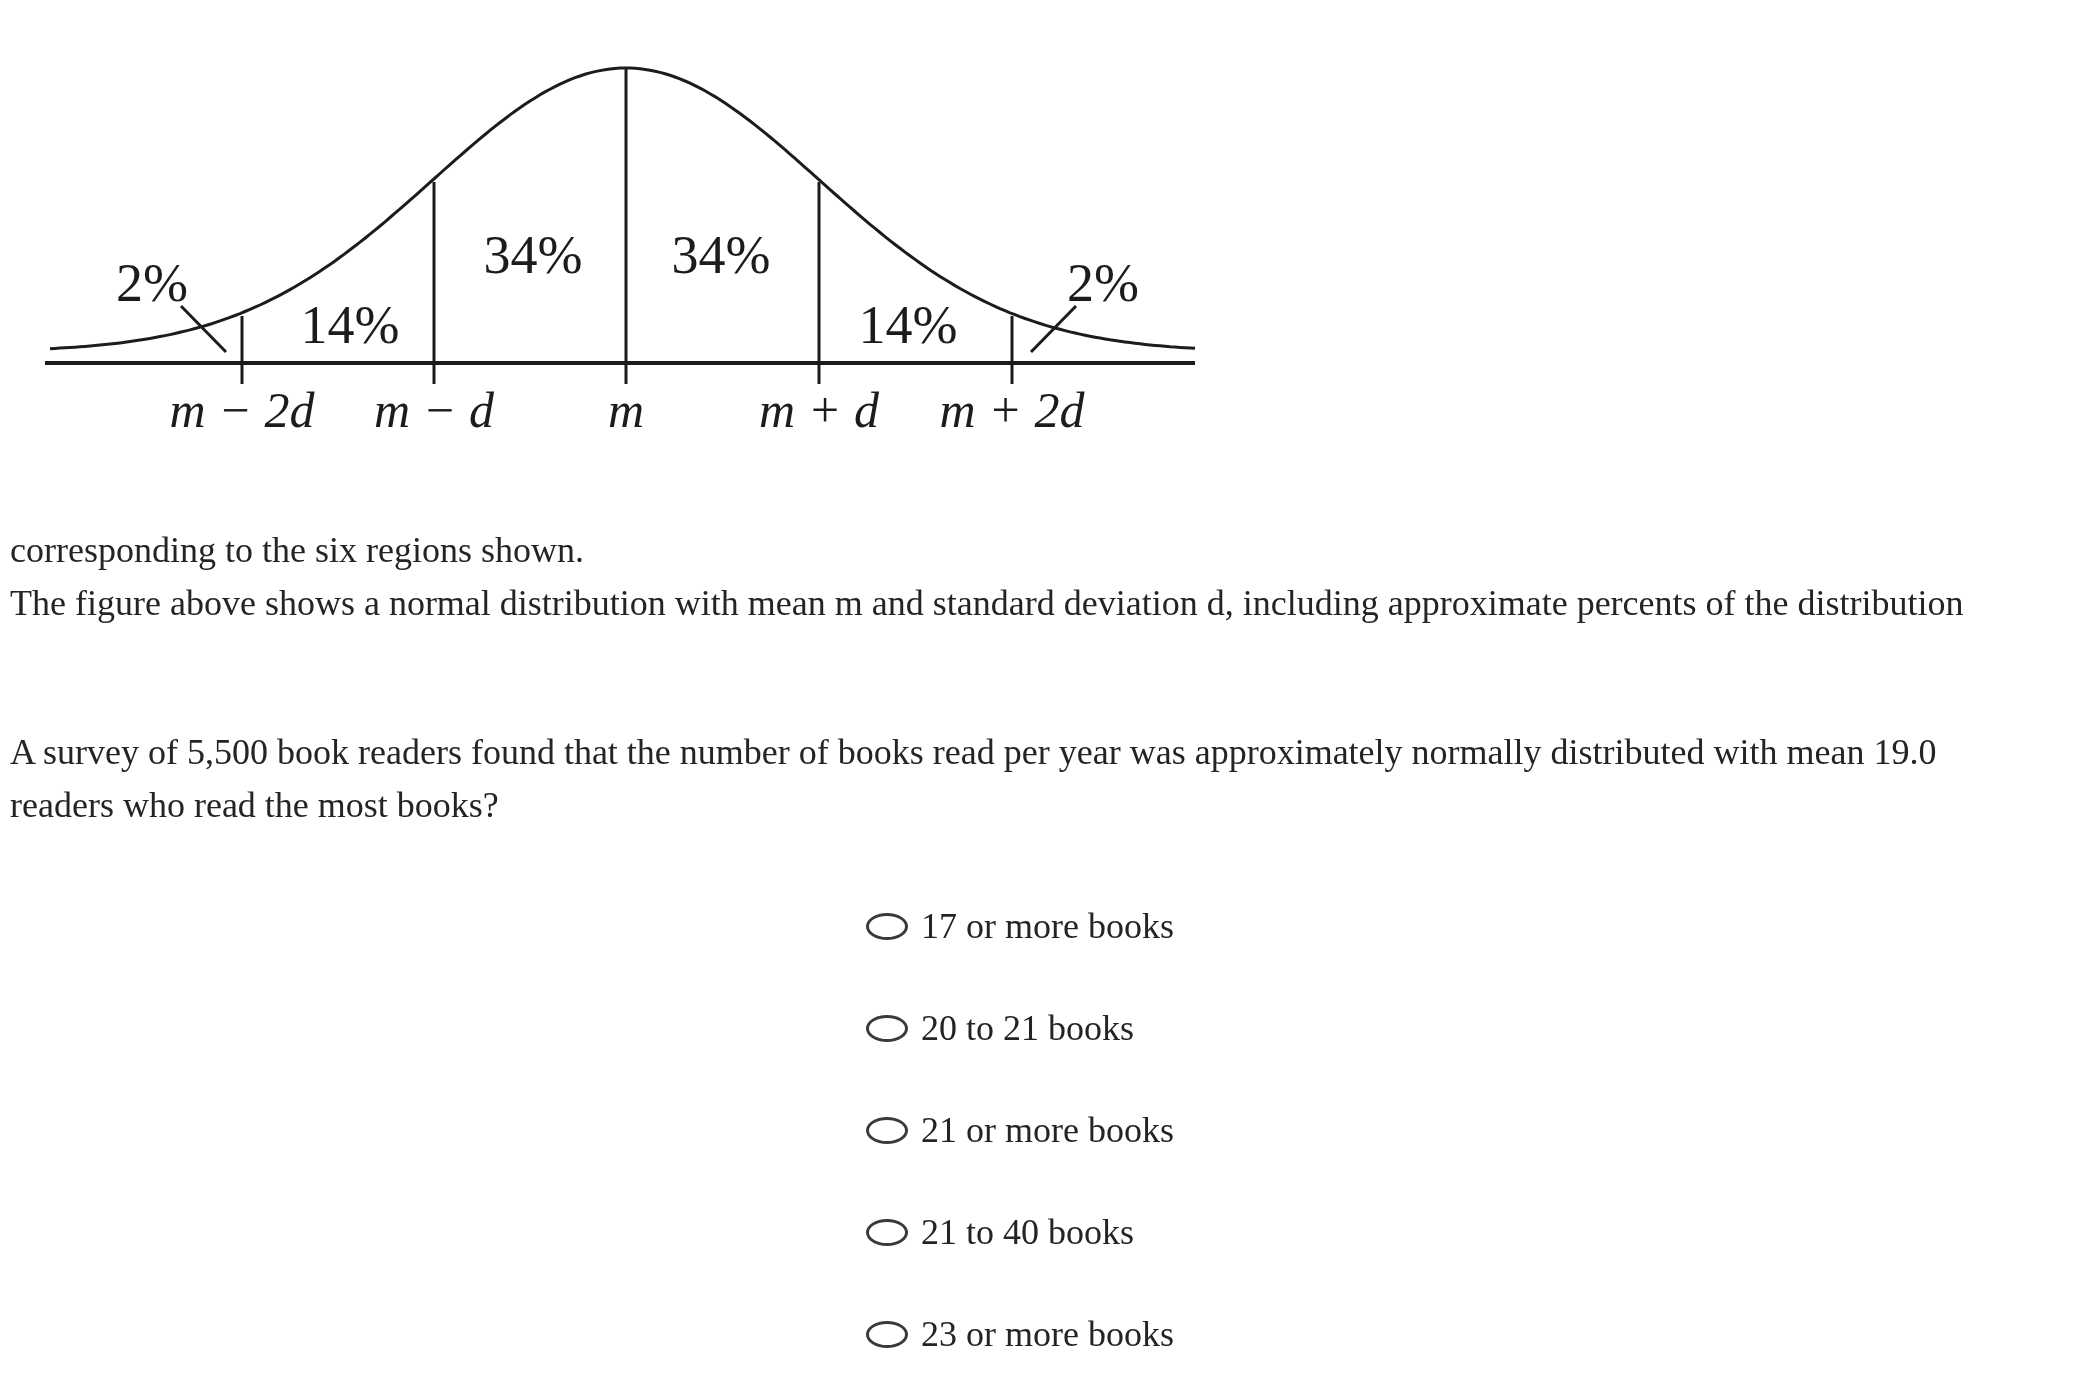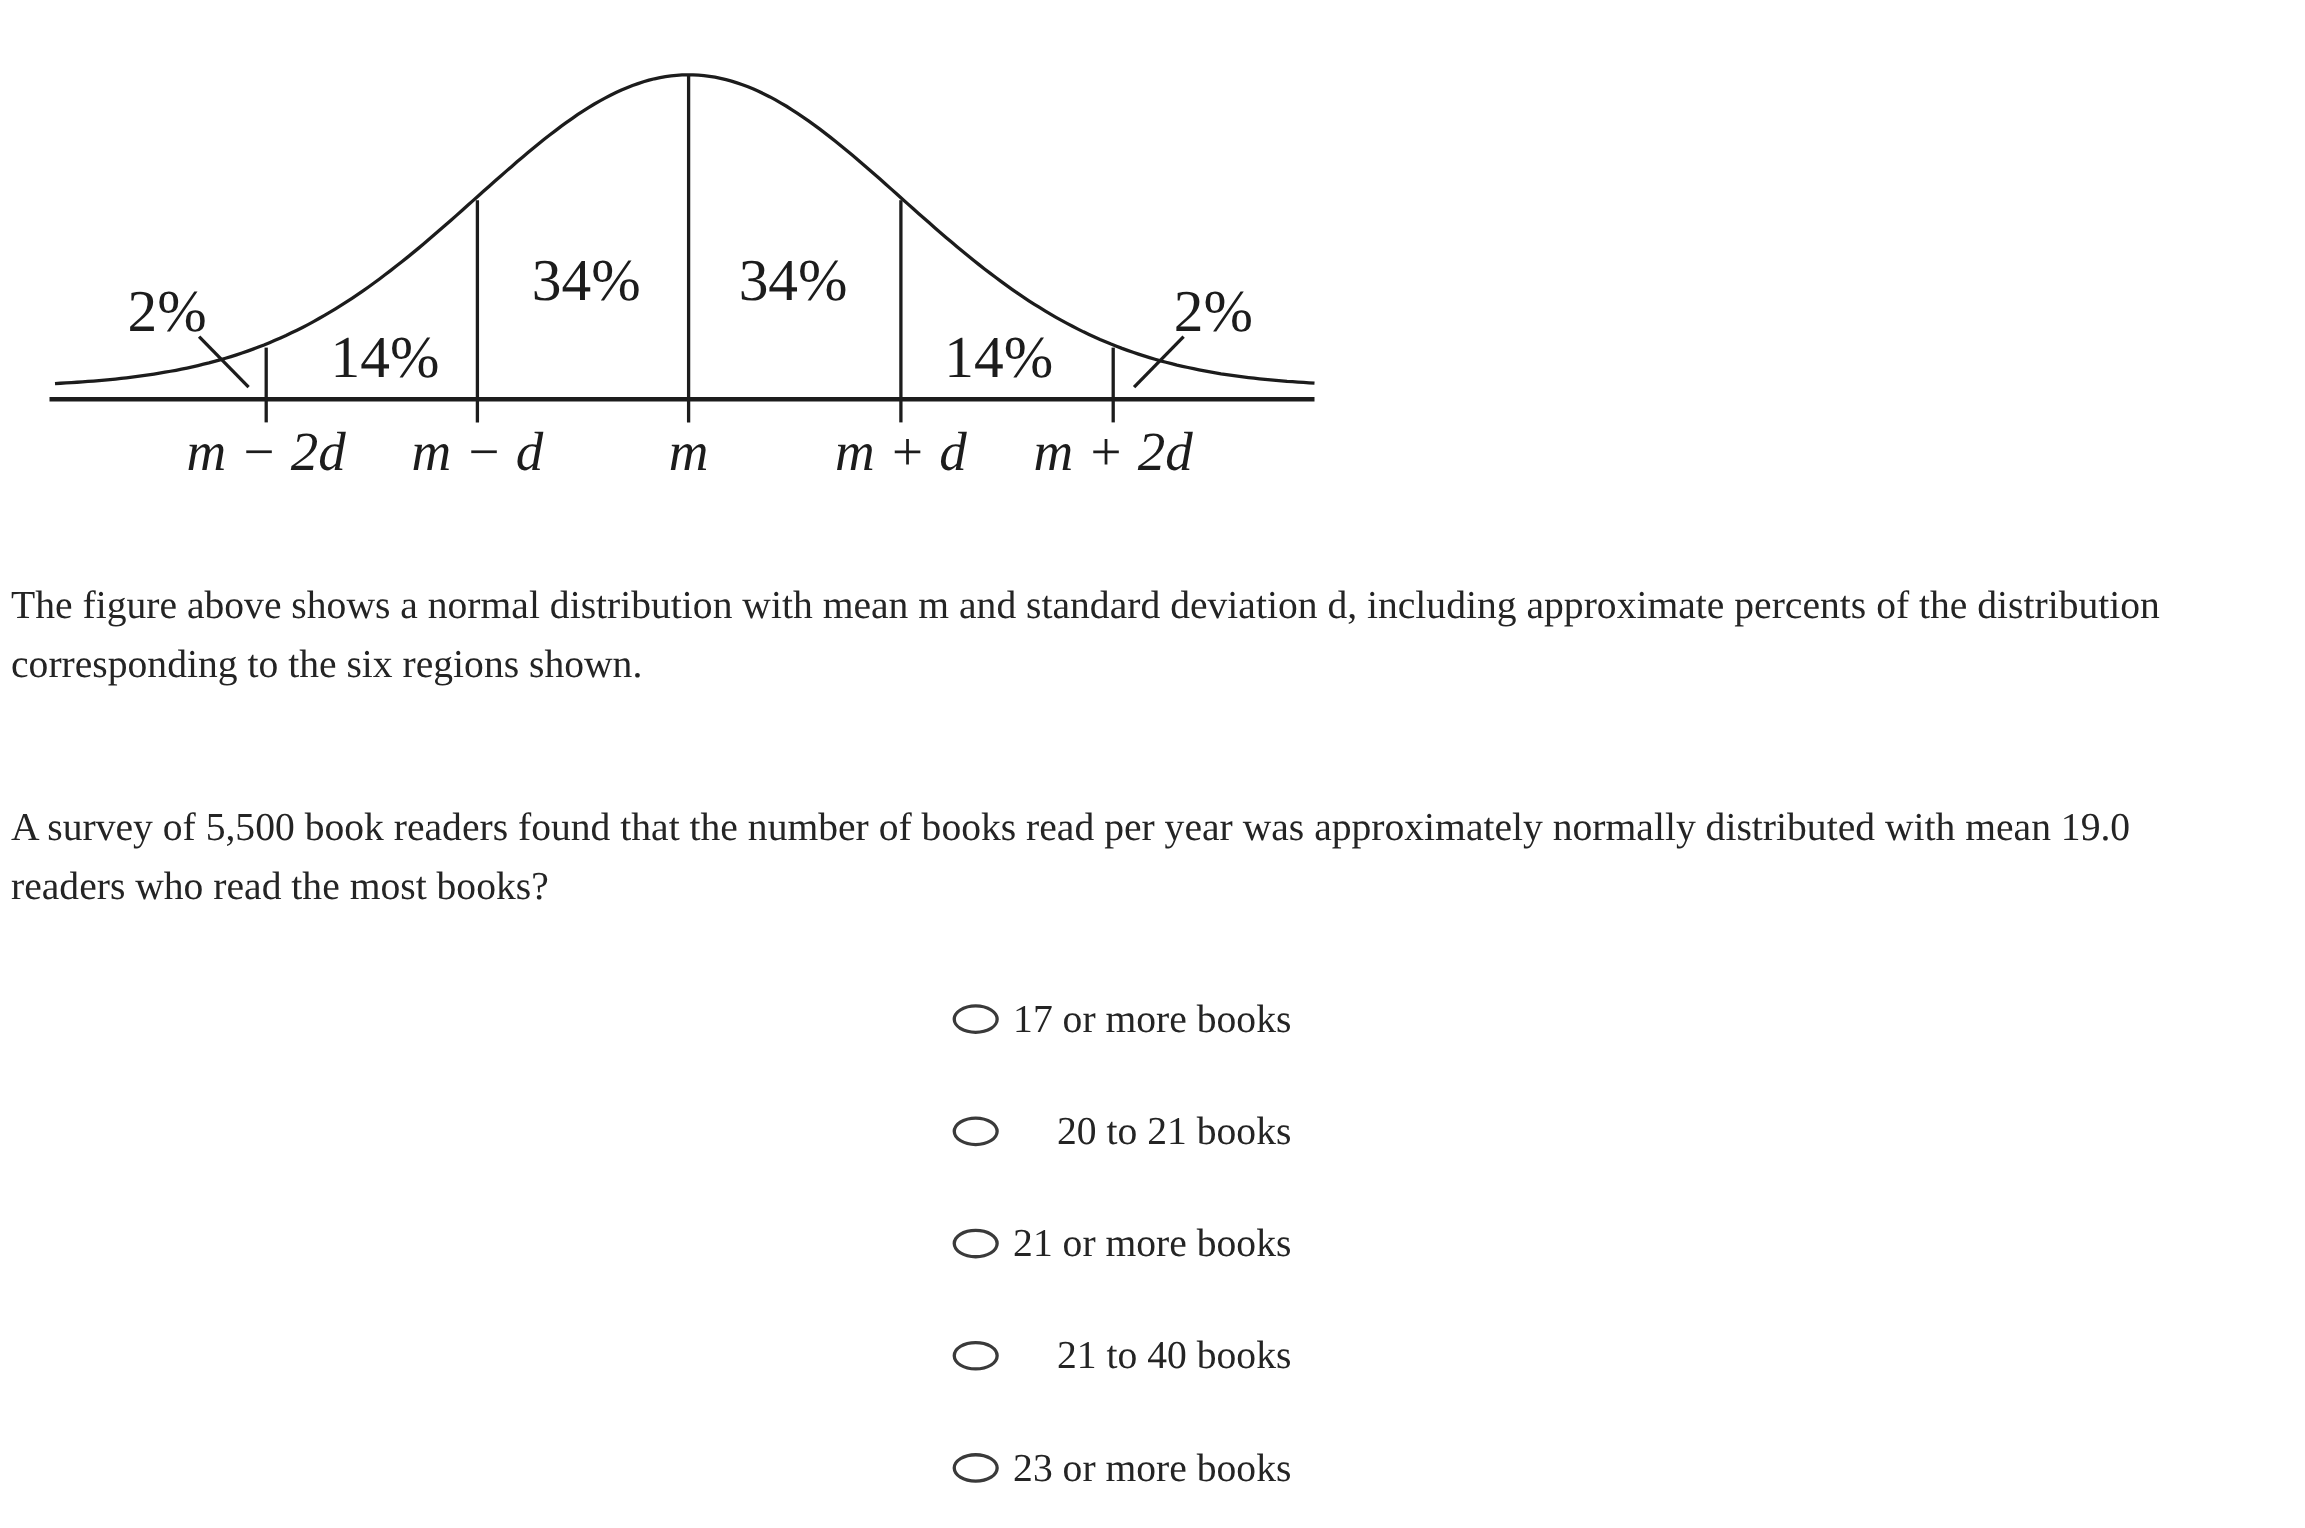--- a/index.html
+++ b/index.html
@@ -56,21 +56,20 @@
     position: absolute;
     left: 866px;
     top: 901px;
   }
   .option {
     display: flex;
     align-items: center;
     height: 50px;
     margin-bottom: 52px;
     cursor: pointer;
-    justify-content: space-between;
   }
   .radio {
     display: inline-block;
     box-sizing: border-box;
     width: 42px;
     height: 27px;
     border: 3px solid #3a3a3a;
     border-radius: 50%;
     background: #ffffff;
     margin-right: 13px;
@@ -112,22 +111,22 @@
 
       <text class="axis-label" x="242" y="427">m − 2d</text>
       <text class="axis-label" x="434" y="427">m − d</text>
       <text class="axis-label" x="626" y="427">m</text>
       <text class="axis-label" x="819" y="427">m + d</text>
       <text class="axis-label" x="1012" y="427">m + 2d</text>
     </svg>
   </div>
 
   <div class="para caption">
+    <span class="line">corresponding to the six regions shown.</span>
     <span class="line">The figure above shows a normal distribution with mean m and standard deviation d, including approximate percents of the distribution</span>
-    <span class="line">corresponding to the six regions shown.</span>
   </div>
 
   <div class="para prompt">
     <span class="line">A survey of 5,500 book readers found that the number of books read per year was approximately normally distributed with mean 19.0</span>
     <span class="line">readers who read the most books?</span>
   </div>
 
   <div class="options">
     <div class="option">
       <span class="radio"></span>

